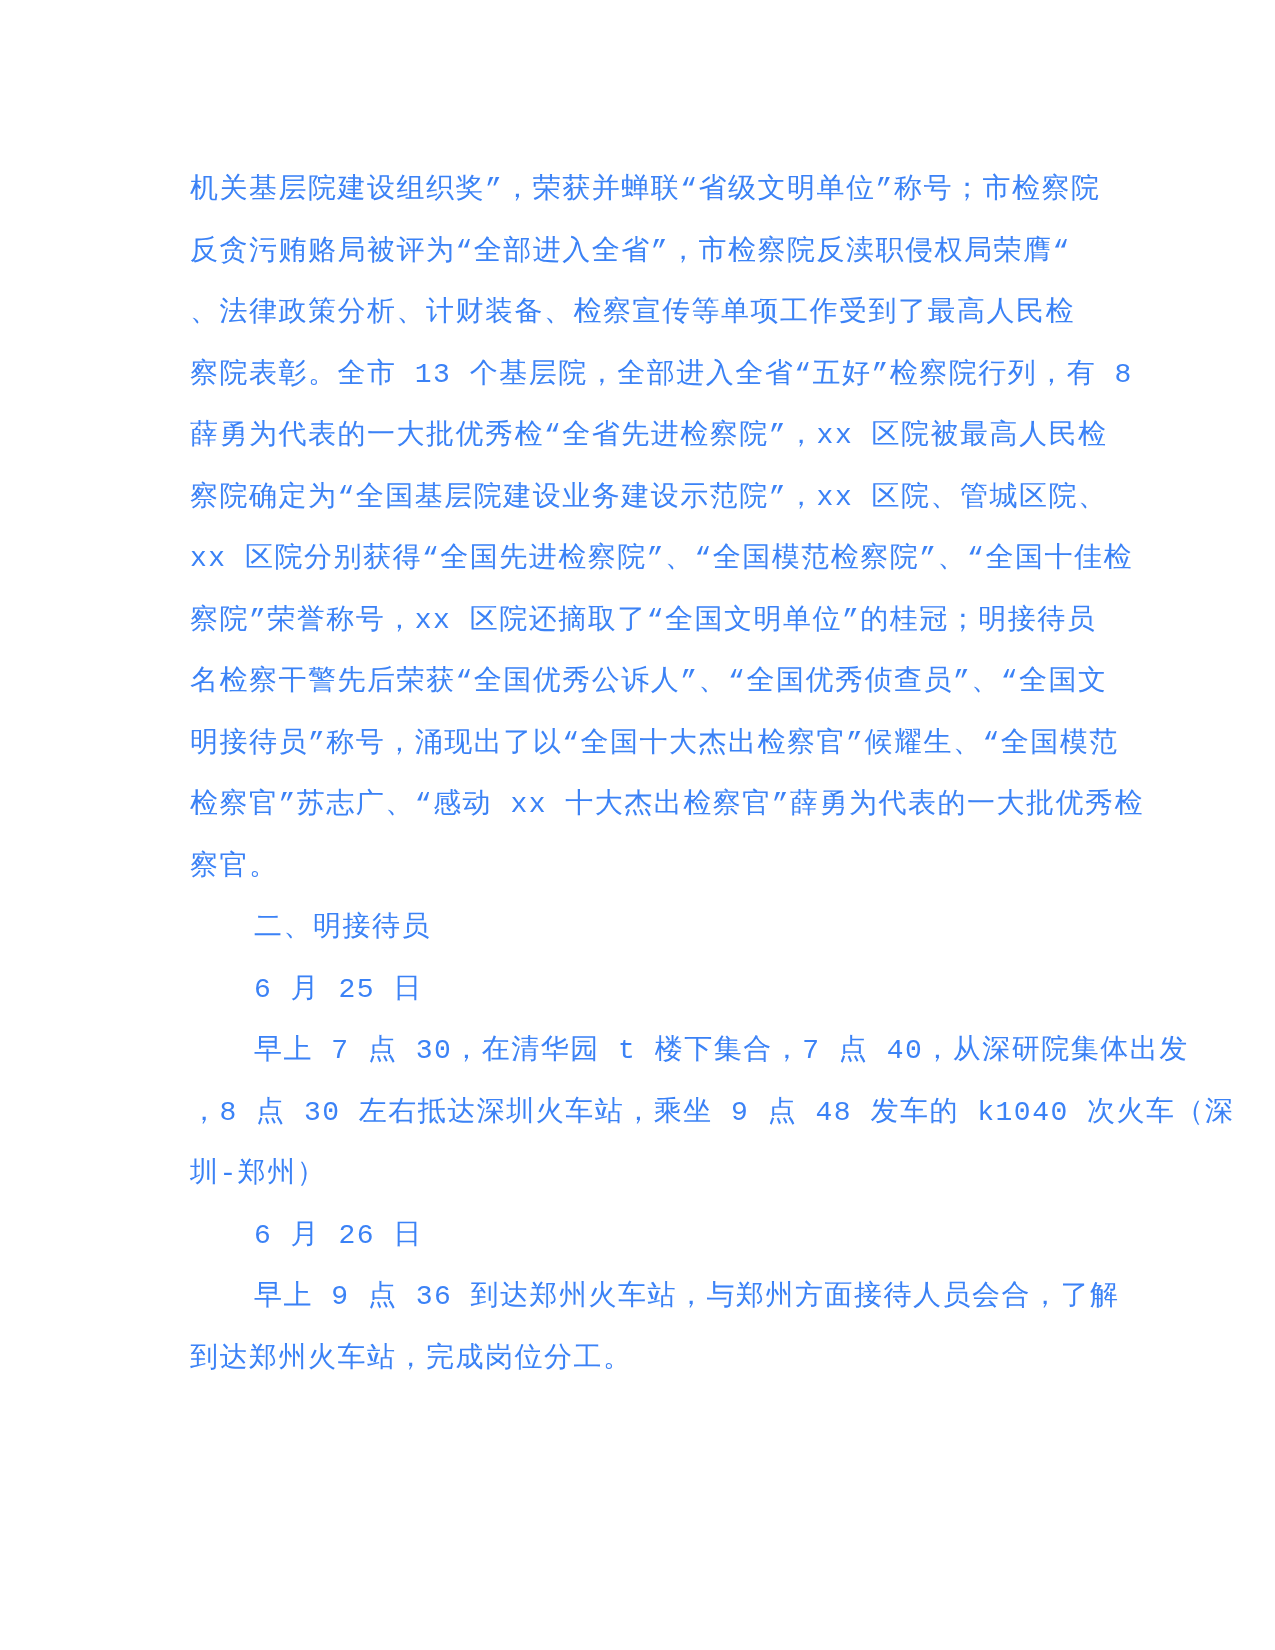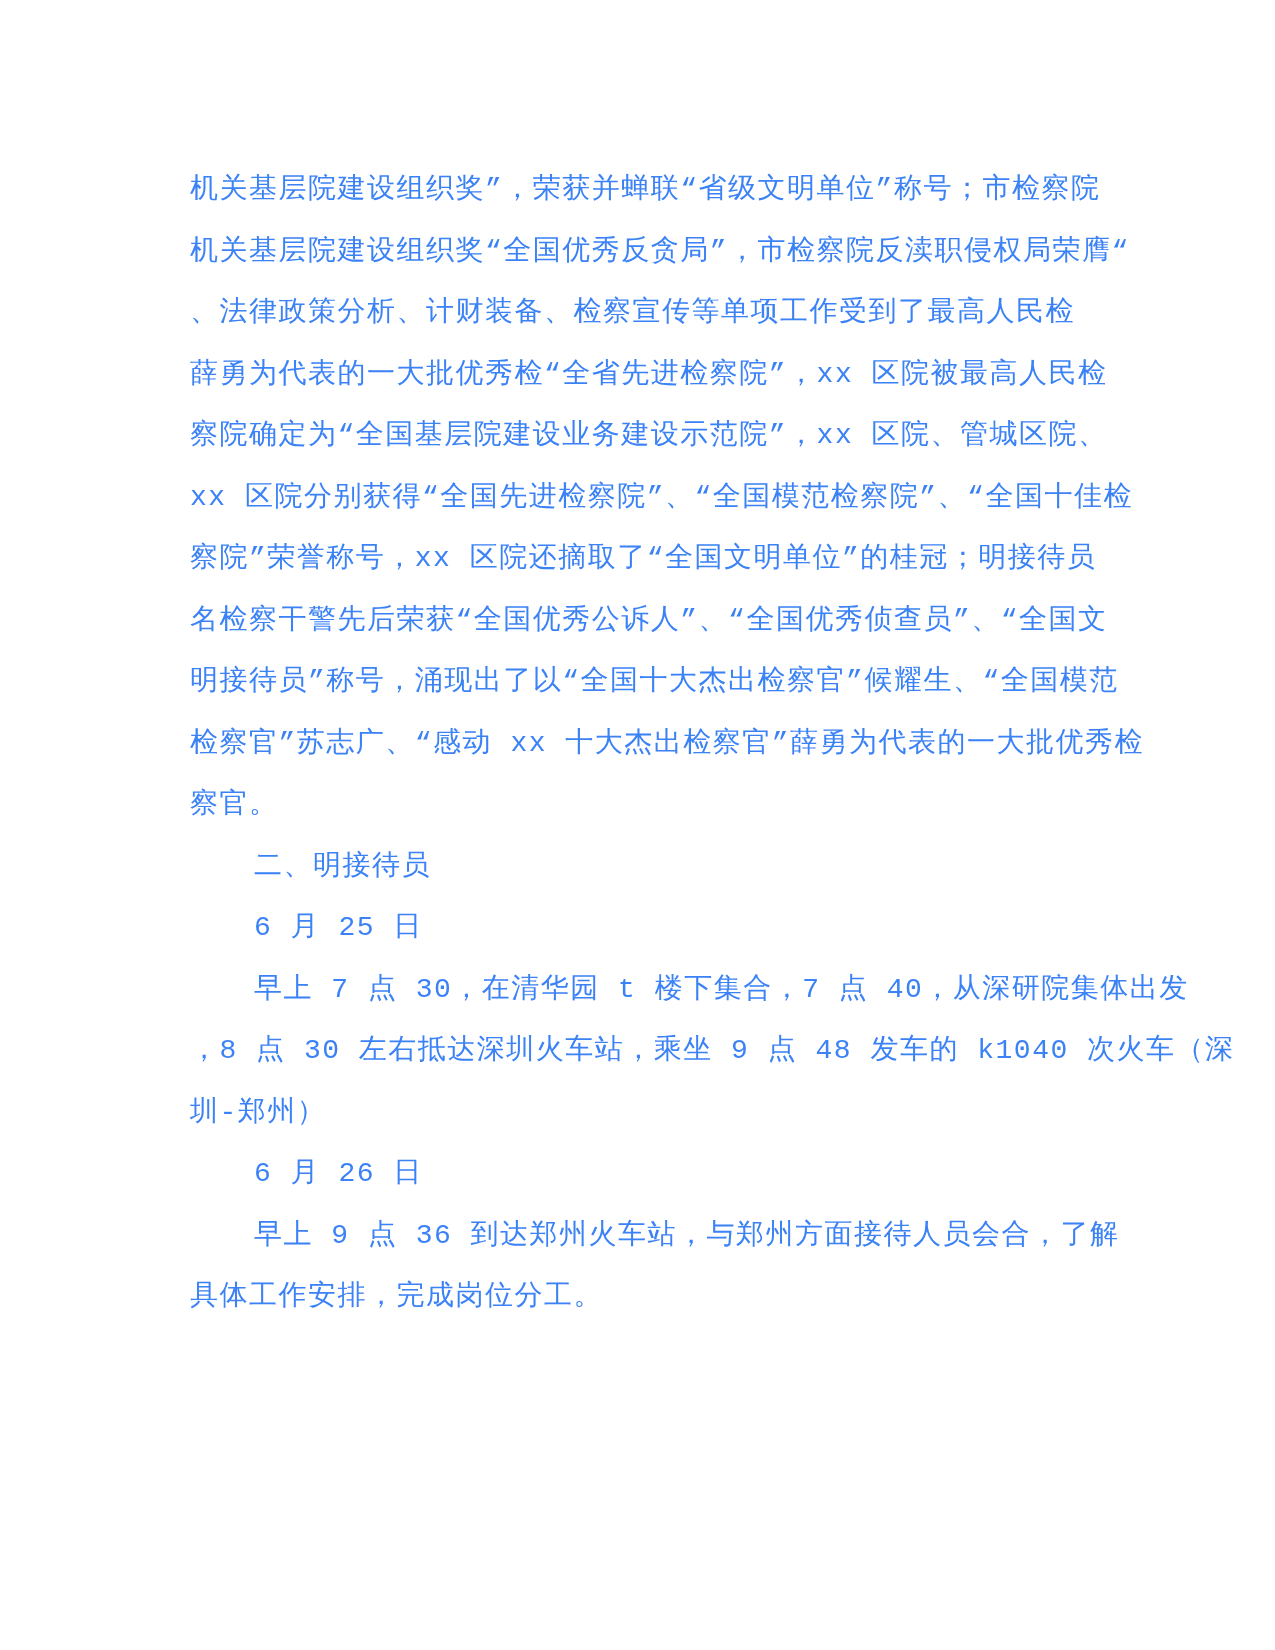--- a/index.html
+++ b/index.html
@@ -32,32 +32,33 @@
   .line.indent {
     padding-left: 64px;
   }
 </style>
 </head>
 <body>
 
 <div class="page">
   <div class="text-block">
       <div class="line">机关基层院建设组织奖”，荣获并蝉联“省级文明单位”称号；市检察院</div>
-      <div class="line">机关基层院建设组织奖“全国优秀反贪局”，市检察院反渎职侵权局荣膺“</div>
+      <div class="line">反贪污贿赂局被评为“全部进入全省”，市检察院反渎职侵权局荣膺“</div>
       <div class="line">、法律政策分析、计财装备、检察宣传等单项工作受到了最高人民检</div>
+      <div class="line">察院表彰。全市 13 个基层院，全部进入全省“五好”检察院行列，有 8</div>
       <div class="line">薛勇为代表的一大批优秀检“全省先进检察院”，xx 区院被最高人民检</div>
       <div class="line">察院确定为“全国基层院建设业务建设示范院”，xx 区院、管城区院、</div>
       <div class="line">xx 区院分别获得“全国先进检察院”、“全国模范检察院”、“全国十佳检</div>
       <div class="line">察院”荣誉称号，xx 区院还摘取了“全国文明单位”的桂冠；明接待员</div>
       <div class="line">名检察干警先后荣获“全国优秀公诉人”、“全国优秀侦查员”、“全国文</div>
       <div class="line">明接待员”称号，涌现出了以“全国十大杰出检察官”候耀生、“全国模范</div>
       <div class="line">检察官”苏志广、“感动 xx 十大杰出检察官”薛勇为代表的一大批优秀检</div>
       <div class="line">察官。</div>
       <div class="line indent">二、明接待员</div>
       <div class="line indent">6 月 25 日</div>
       <div class="line indent">早上 7 点 30，在清华园 t 楼下集合，7 点 40，从深研院集体出发</div>
       <div class="line">，8 点 30 左右抵达深圳火车站，乘坐 9 点 48 发车的 k1040 次火车（深</div>
       <div class="line">圳-郑州）</div>
       <div class="line indent">6 月 26 日</div>
       <div class="line indent">早上 9 点 36 到达郑州火车站，与郑州方面接待人员会合，了解</div>
-      <div class="line">具体工作安排，完成岗位分工。</div>
+      <div class="line">到达郑州火车站，完成岗位分工。</div>
     </div>
 </div>
 
 </body></html>

